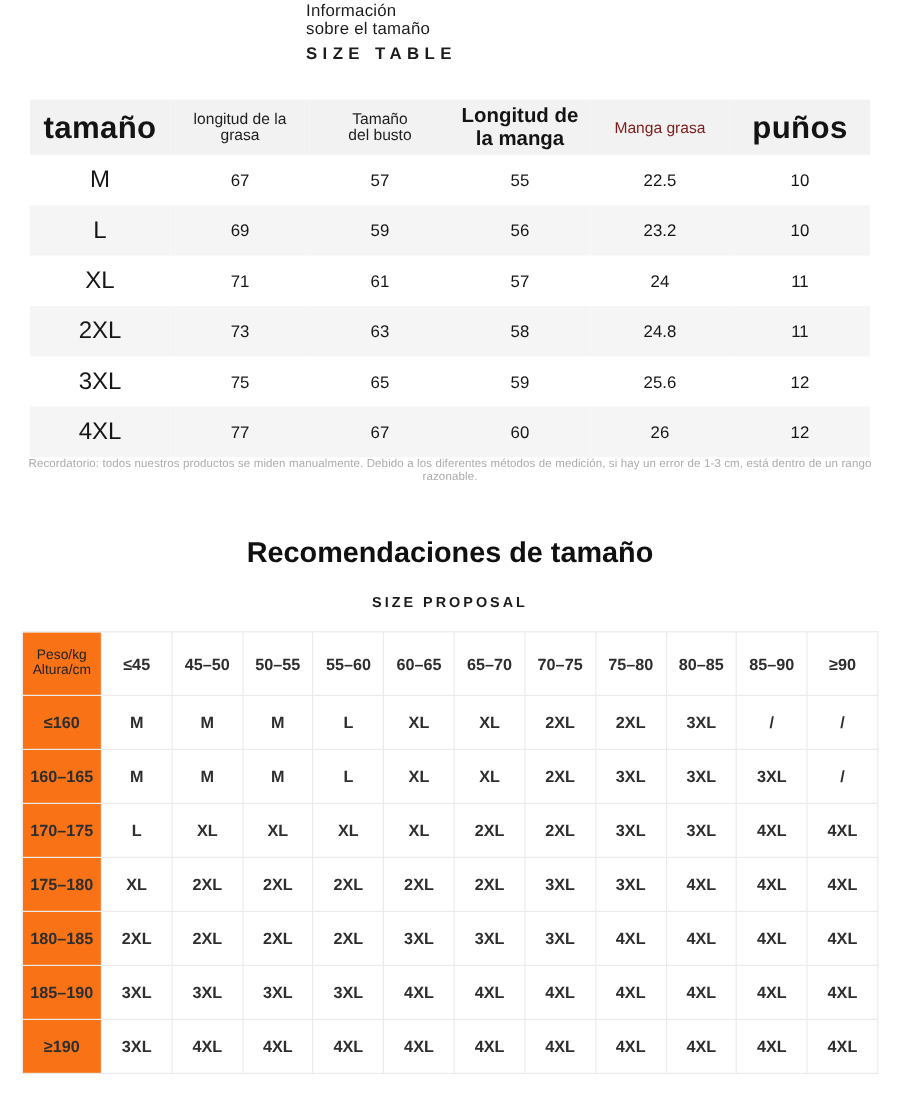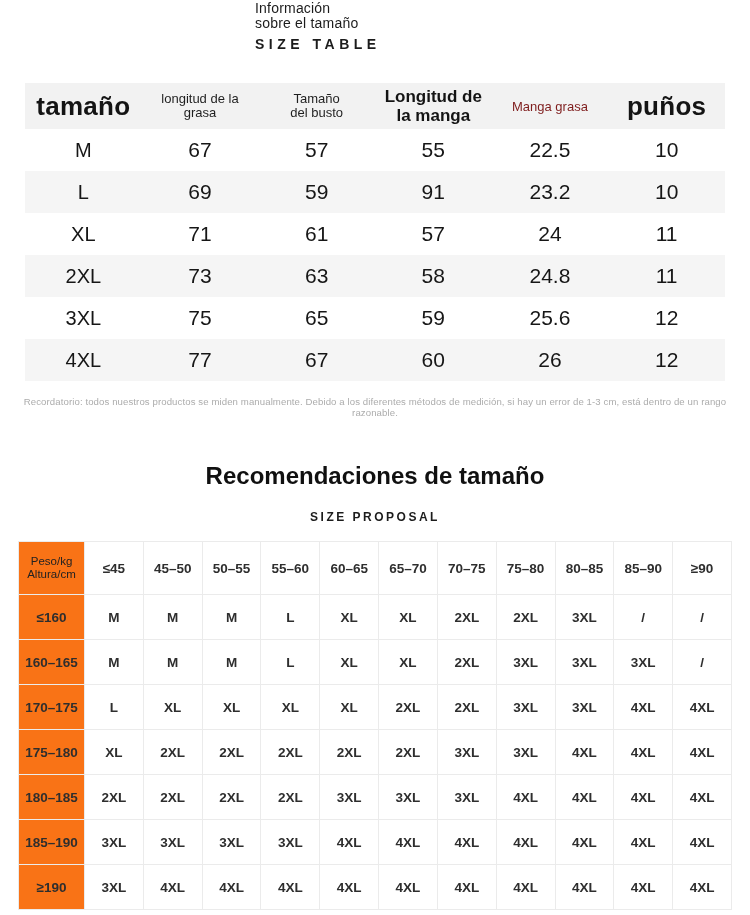--- a/index.html
+++ b/index.html
@@ -18,25 +18,25 @@
 
   
   table { border-collapse:collapse; table-layout:fixed; }
   .t1 { width:700px; margin:31px auto 0 auto; }
   .t1 th { height:46px; background:#f2f2f2; text-align:center; vertical-align:middle; padding:0; }
   .t1 th .hl { display:block; }
   .t1 .c0 .hl, .t1 .c5 .hl { font-size:26px; font-weight:700; letter-spacing:0.3px; }
   .t1 .c1 .hl, .t1 .c2 .hl { font-size:13px; line-height:14px; font-weight:400; color:#1f1f1f; }
   .t1 .c3 .hl { font-size:17px; line-height:19px; font-weight:700; }
   .t1 .c4 .hl { font-size:13px; font-weight:400; color:#7f1d1d; }
-  .t1 td { height:40px; text-align:center; vertical-align:middle; font-size:21px; font-weight:400; color:#161616; }
+  .t1 td { height:40px; text-align:center; vertical-align:middle; font-size:14px; font-weight:400; color:#161616; }
   .t1 td.sz { font-size:20px; }
   .t1 tbody tr:nth-child(even) td { background:#f5f5f5; }
 
-  .note { margin-top:15px; text-align:center; font-size:9.6px; color:#acacac; letter-spacing:0.1px; }
+  .note { text-align:center; font-size:9.6px; color:#acacac; letter-spacing:0.1px; }
 
   
   .rec-title { margin-top:44px; text-align:center; font-size:24px; font-weight:700; color:#101010; }
   .rec-sub   { margin-top:20px; text-align:center; font-size:12px; font-weight:700; letter-spacing:2.5px; color:#1c1c1c; }
 
   .t2 { width:714px; margin:17px auto 0 auto; }
   .t2 th, .t2 td {
     border:1px solid #ebebeb;
     text-align:center; vertical-align:middle;
     font-size:13.5px; font-weight:700; color:#2e2e2e;
@@ -88,21 +88,21 @@
         <td>67</td>
         <td>57</td>
         <td>55</td>
         <td>22.5</td>
         <td>10</td>
       </tr>
       <tr>
         <td class="sz">L</td>
         <td>69</td>
         <td>59</td>
-        <td>91</td>
+        <td>56</td>
         <td>23.2</td>
         <td>10</td>
       </tr>
       <tr>
         <td class="sz">XL</td>
         <td>71</td>
         <td>61</td>
         <td>57</td>
         <td>24</td>
         <td>11</td>

